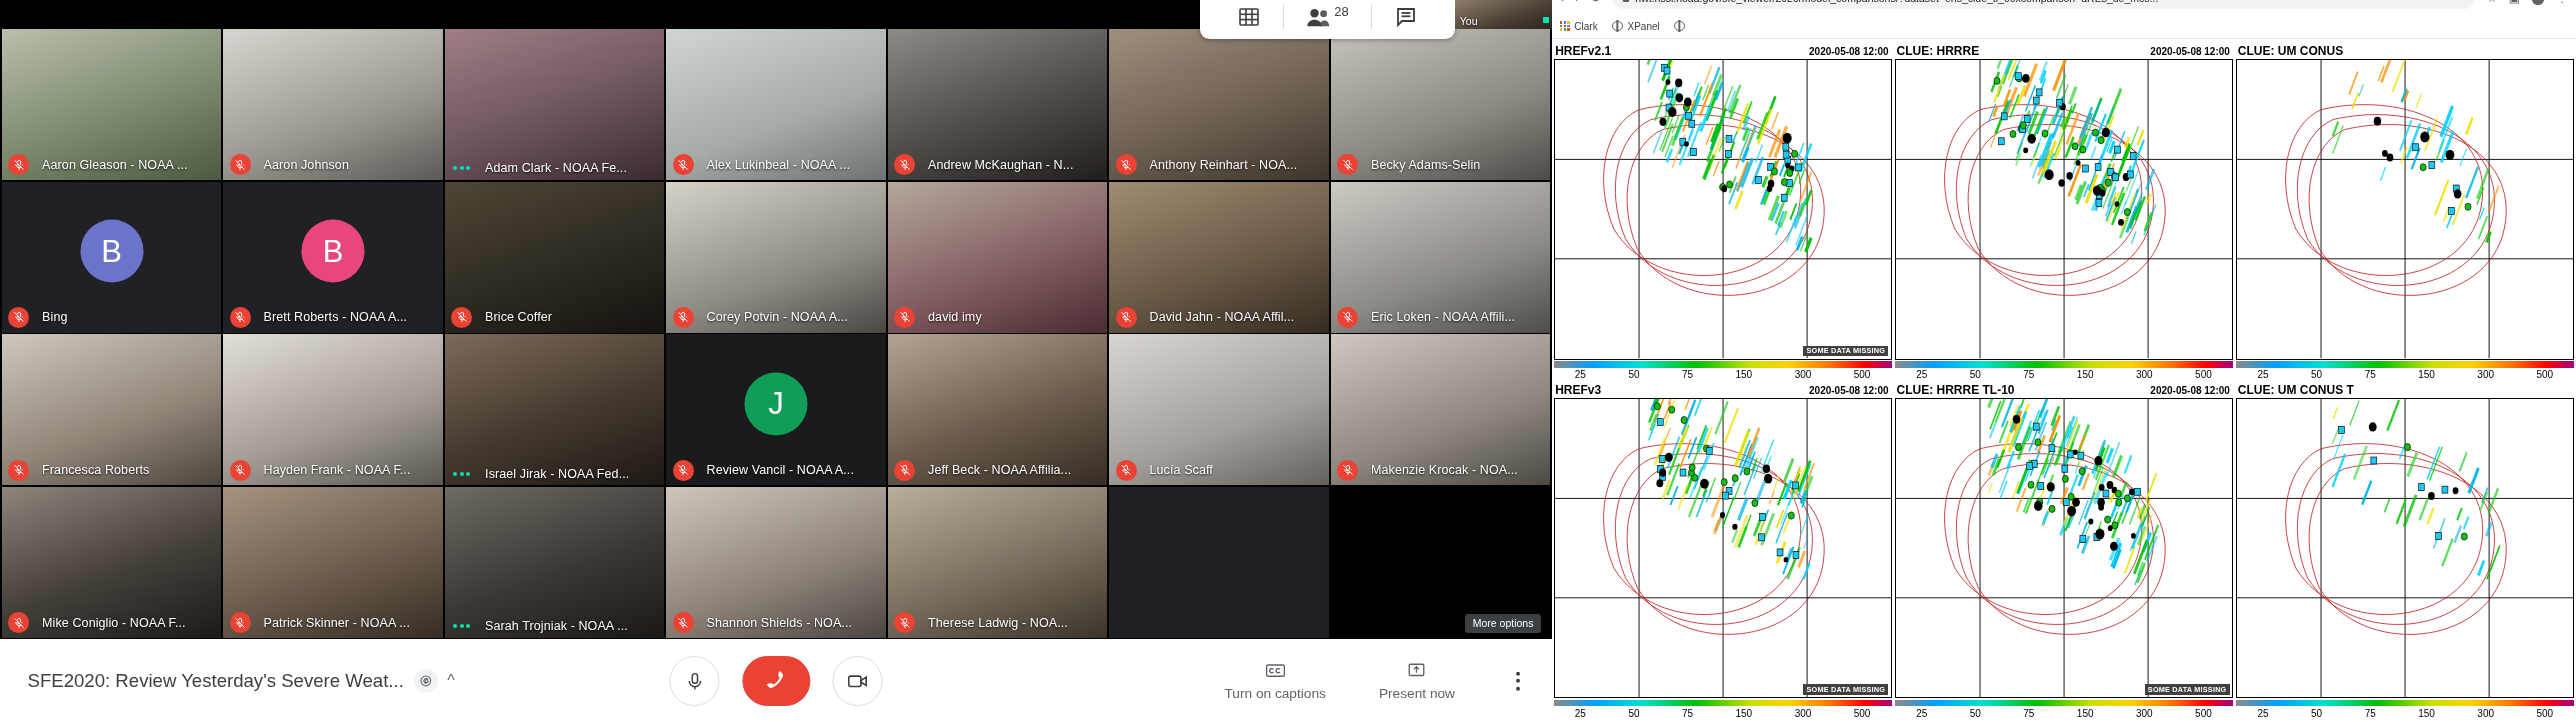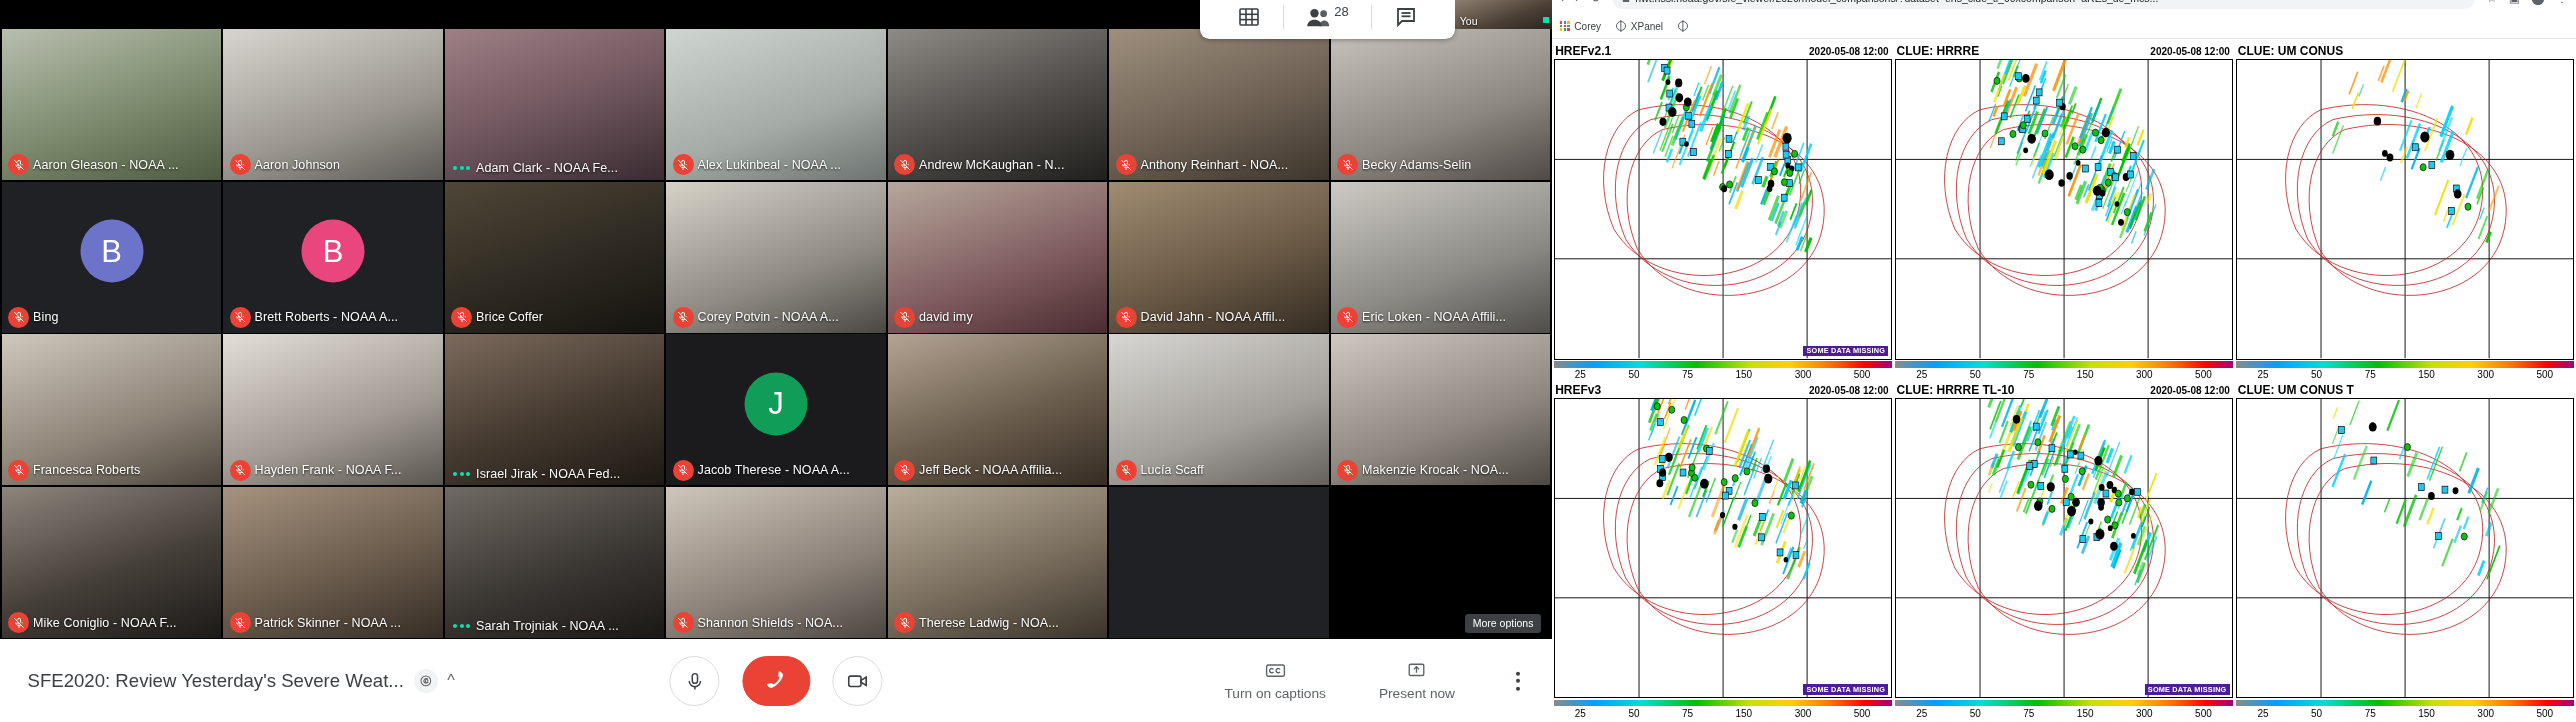--- a/index.html
+++ b/index.html
@@ -31,21 +31,21 @@
   .selfview .greendot { position:absolute; right:3.2px; bottom:6.5px; width:5.7px; height:5.7px;
       background:#00e5b0; border-radius:0.8px; }
 
   
   .grid { position:absolute; left:0; top:29px; width:1552px; height:609px;
       display:grid; grid-template-columns:repeat(7,1fr); grid-template-rows:repeat(4,1fr);
       gap:1.6px; padding:0 1.6px; }
   .tile { position:relative; overflow:hidden; background:#202124; }
   .tile .bg { position:absolute; inset:0; }
   .tile-label { position:absolute; left:6.5px; bottom:4.8px; right:4.8px; display:flex;
-      align-items:center; gap:4px; z-index:5; }
+      align-items:center; gap:13px; z-index:5; }
   .mic-off { flex:0 0 auto; width:21px; height:21px; border-radius:50%; background:#ea4335;
       display:flex; align-items:center; justify-content:center; }
   .speaking { flex:0 0 auto; width:21px; height:11.3px; display:flex; align-items:center;
       justify-content:center; gap:2.4px; }
   .speaking i { width:4px; height:4px; border-radius:50%; background:#00e5b0; display:block; }
   .tile-name { color:#fff; font-size:12.5px; white-space:nowrap; overflow:hidden;
       text-overflow:clip; text-shadow:0 0.8px 2.4px rgba(0,0,0,.85); letter-spacing:0.1px; }
   .avatar { position:absolute; left:50%; top:46%; transform:translate(-50%,-50%);
       width:63px; height:63px; border-radius:50%; display:flex; align-items:center;
       justify-content:center; color:#fff; font-size:31px; font-weight:400; }
@@ -97,21 +97,21 @@
   .page { position:absolute; left:0; top:39px; width:1024px; height:684px; background:#fff;
       padding:3.2px 0 0 0; }
   .panel-grid { display:grid; grid-template-columns:repeat(3, 1fr); grid-template-rows:repeat(2, 1fr);
       gap:1.6px 3.2px; height:100%; padding:0 1.6px 4.8px 1.6px; }
   .panel { position:relative; overflow:hidden; }
   .panel-head { display:flex; justify-content:space-between; align-items:baseline;
       font-size:12px; font-weight:bold; color:#000; padding:1.6px 3.2px 1.6px 1.6px;
       font-family:"Liberation Sans", sans-serif; }
   .panel-date { font-size:10px; font-weight:bold; }
   .mapbox { position:relative; border:1.2px solid #000; height:calc(100% - 37px); background:#fff; overflow:hidden; }
-  .missing { position:absolute; right:2.4px; bottom:2.4px; background:#4c1d95; color:#fff;
+  .missing { position:absolute; right:2.4px; bottom:2.4px; background:#404040; color:#fff;
       font-size:7.3px; font-weight:bold; padding:0.8px 3.2px; letter-spacing:0.2px; }
   .axis { display:flex; justify-content:space-around; font-size:10px; color:#000; padding-top:1.6px; }
 
   svg { display:block; }
 </style>
 </head>
 <body>
 
 <div class="screen">
 
@@ -414,21 +414,21 @@
             <div class="tile-label">
               <span class="mic-off">
                 <svg width="12" height="12" viewBox="0 0 24 24" fill="none" stroke="#fff" stroke-width="2" stroke-linecap="round">
                   <path d="M9.2 5.2A2.9 2.9 0 0115 6v4.2"></path>
                   <path d="M9 9.3V11a3 3 0 003.9 2.9"></path>
                   <path d="M5.6 11.4a6.4 6.4 0 009.6 5.4M18.4 11.4v.3"></path>
                   <line x1="12" y1="18.3" x2="12" y2="21"></line>
                   <line x1="3.6" y1="3" x2="20.4" y2="20.6"></line>
                 </svg>
               </span>
-              <span class="tile-name">Jacob Therese - NOAA A...</span>
+              <span class="tile-name">Review Vancil - NOAA A...</span>
             </div>
           </div>
           <div class="tile">
             <div class="bg" style="background: linear-gradient(160deg, rgb(179, 164, 147), rgb(107, 93, 77) 55%, rgb(53, 44, 36));"></div>
             <div class="tile-label">
               <span class="mic-off">
                 <svg width="12" height="12" viewBox="0 0 24 24" fill="none" stroke="#fff" stroke-width="2" stroke-linecap="round">
                   <path d="M9.2 5.2A2.9 2.9 0 0115 6v4.2"></path>
                   <path d="M9 9.3V11a3 3 0 003.9 2.9"></path>
                   <path d="M5.6 11.4a6.4 6.4 0 009.6 5.4M18.4 11.4v.3"></path>
@@ -636,21 +636,21 @@
           <span style="background:#ea4335"></span>
             <span style="background:#4285f4"></span>
             <span style="background:#fbbc05"></span>
           <span style="background:#34a853"></span>
             <span style="background:#ea4335"></span>
             <span style="background:#4285f4"></span>
           <span style="background:#fbbc05"></span>
             <span style="background:#34a853"></span>
             <span style="background:#ea4335"></span>
         </span>
-        <span>Corey</span>
+        <span>Clark</span>
       </div>
       <div class="bm">
         <span class="globe"></span>
         <span>XPanel</span>
       </div>
       <div class="bm">
         <span class="globe"></span>
         <span></span>
       </div>
     </div>

